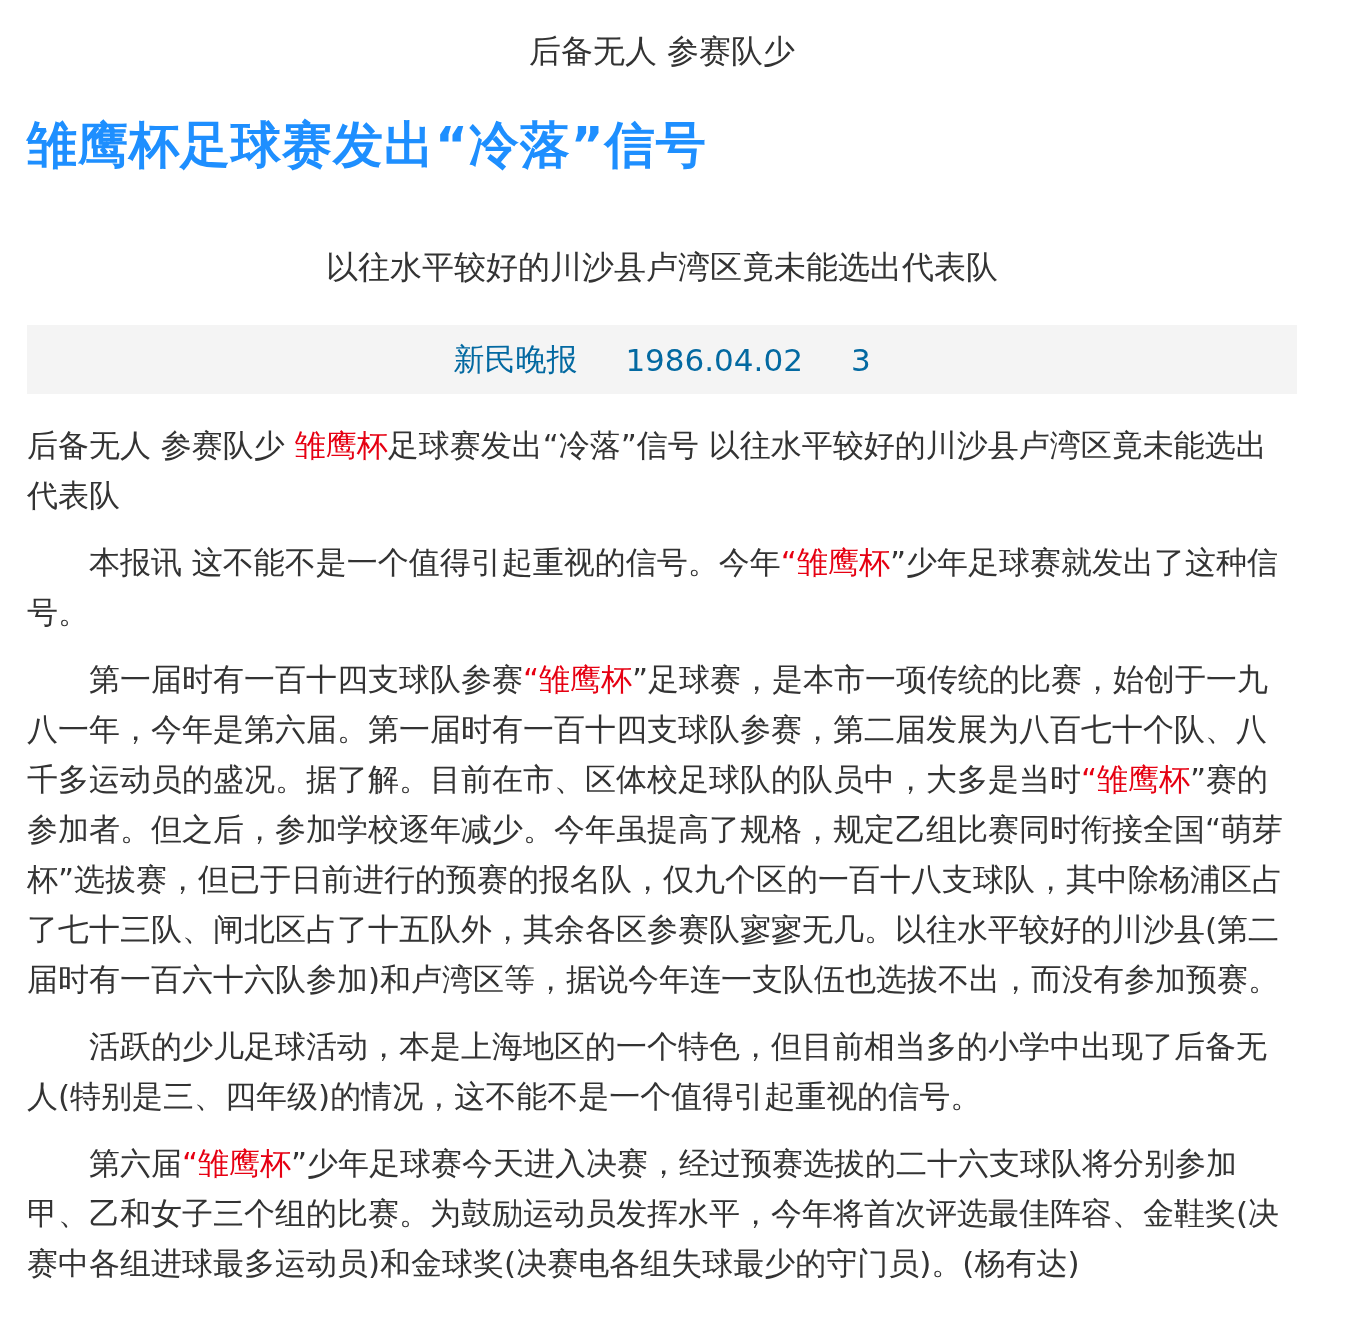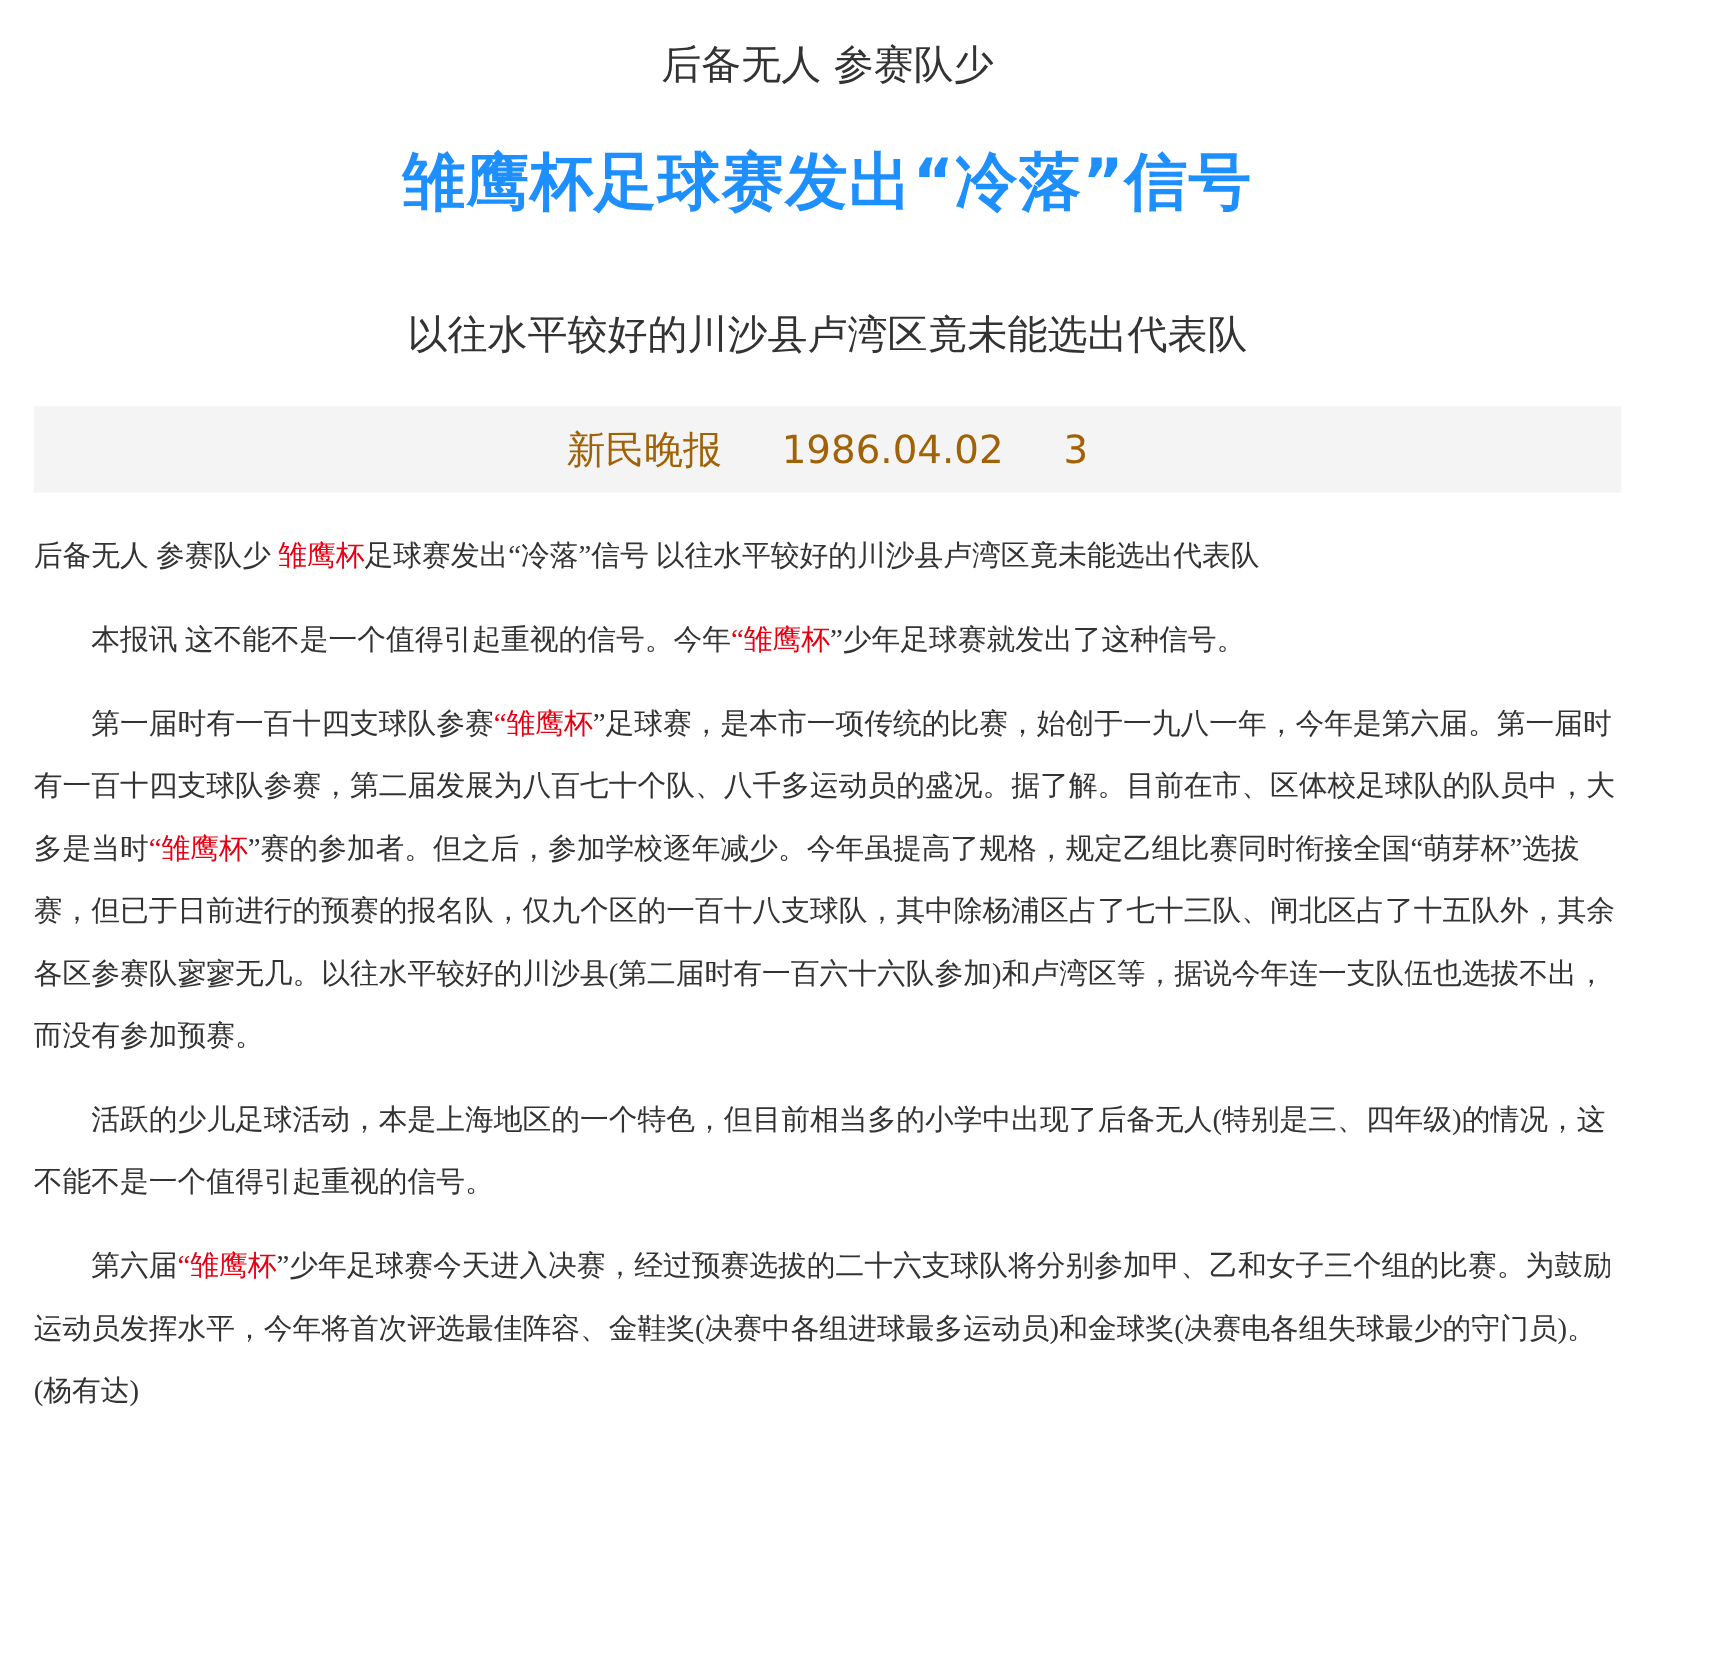--- a/index.html
+++ b/index.html
@@ -21,21 +21,20 @@
   }
   .pre-title {
     text-align: center;
     font-size: 32px;
     line-height: 40px;
     color: #333333;
     padding-top: 31px;
     height: 40px;
   }
   .main-title {
-    text-align: center;
     font-size: 50px;
     font-weight: bold;
     color: #1e8fff;
     line-height: 60px;
     margin-top: 44px;
     letter-spacing: 1px;
   }
   .sub-title {
     text-align: center;
     font-size: 32px;
@@ -44,30 +43,29 @@
     margin-top: 72px;
   }
   .meta-bar {
     margin-top: 38px;
     height: 69px;
     background: #f4f4f4;
     display: flex;
     align-items: center;
     justify-content: center;
     font-size: 31px;
-    color: #a16207;
+    color: #0369a1;
   }
   .meta-bar span { display: inline-block; }
   .meta-bar .gap { width: 48px; }
   .body {
     margin-top: 26px;
-    font-size: 23px;
+    font-size: 31px;
     line-height: 50px;
     color: #333333;
-    font-family: Liberation Serif, serif;
   }
   .body p {
     margin: 0 0 17px 0;
     word-break: break-all;
   }
   .body p.indent { text-indent: 2em; }
   .hl { color: #e60012; }
 </style>
 </head>
 <body>

